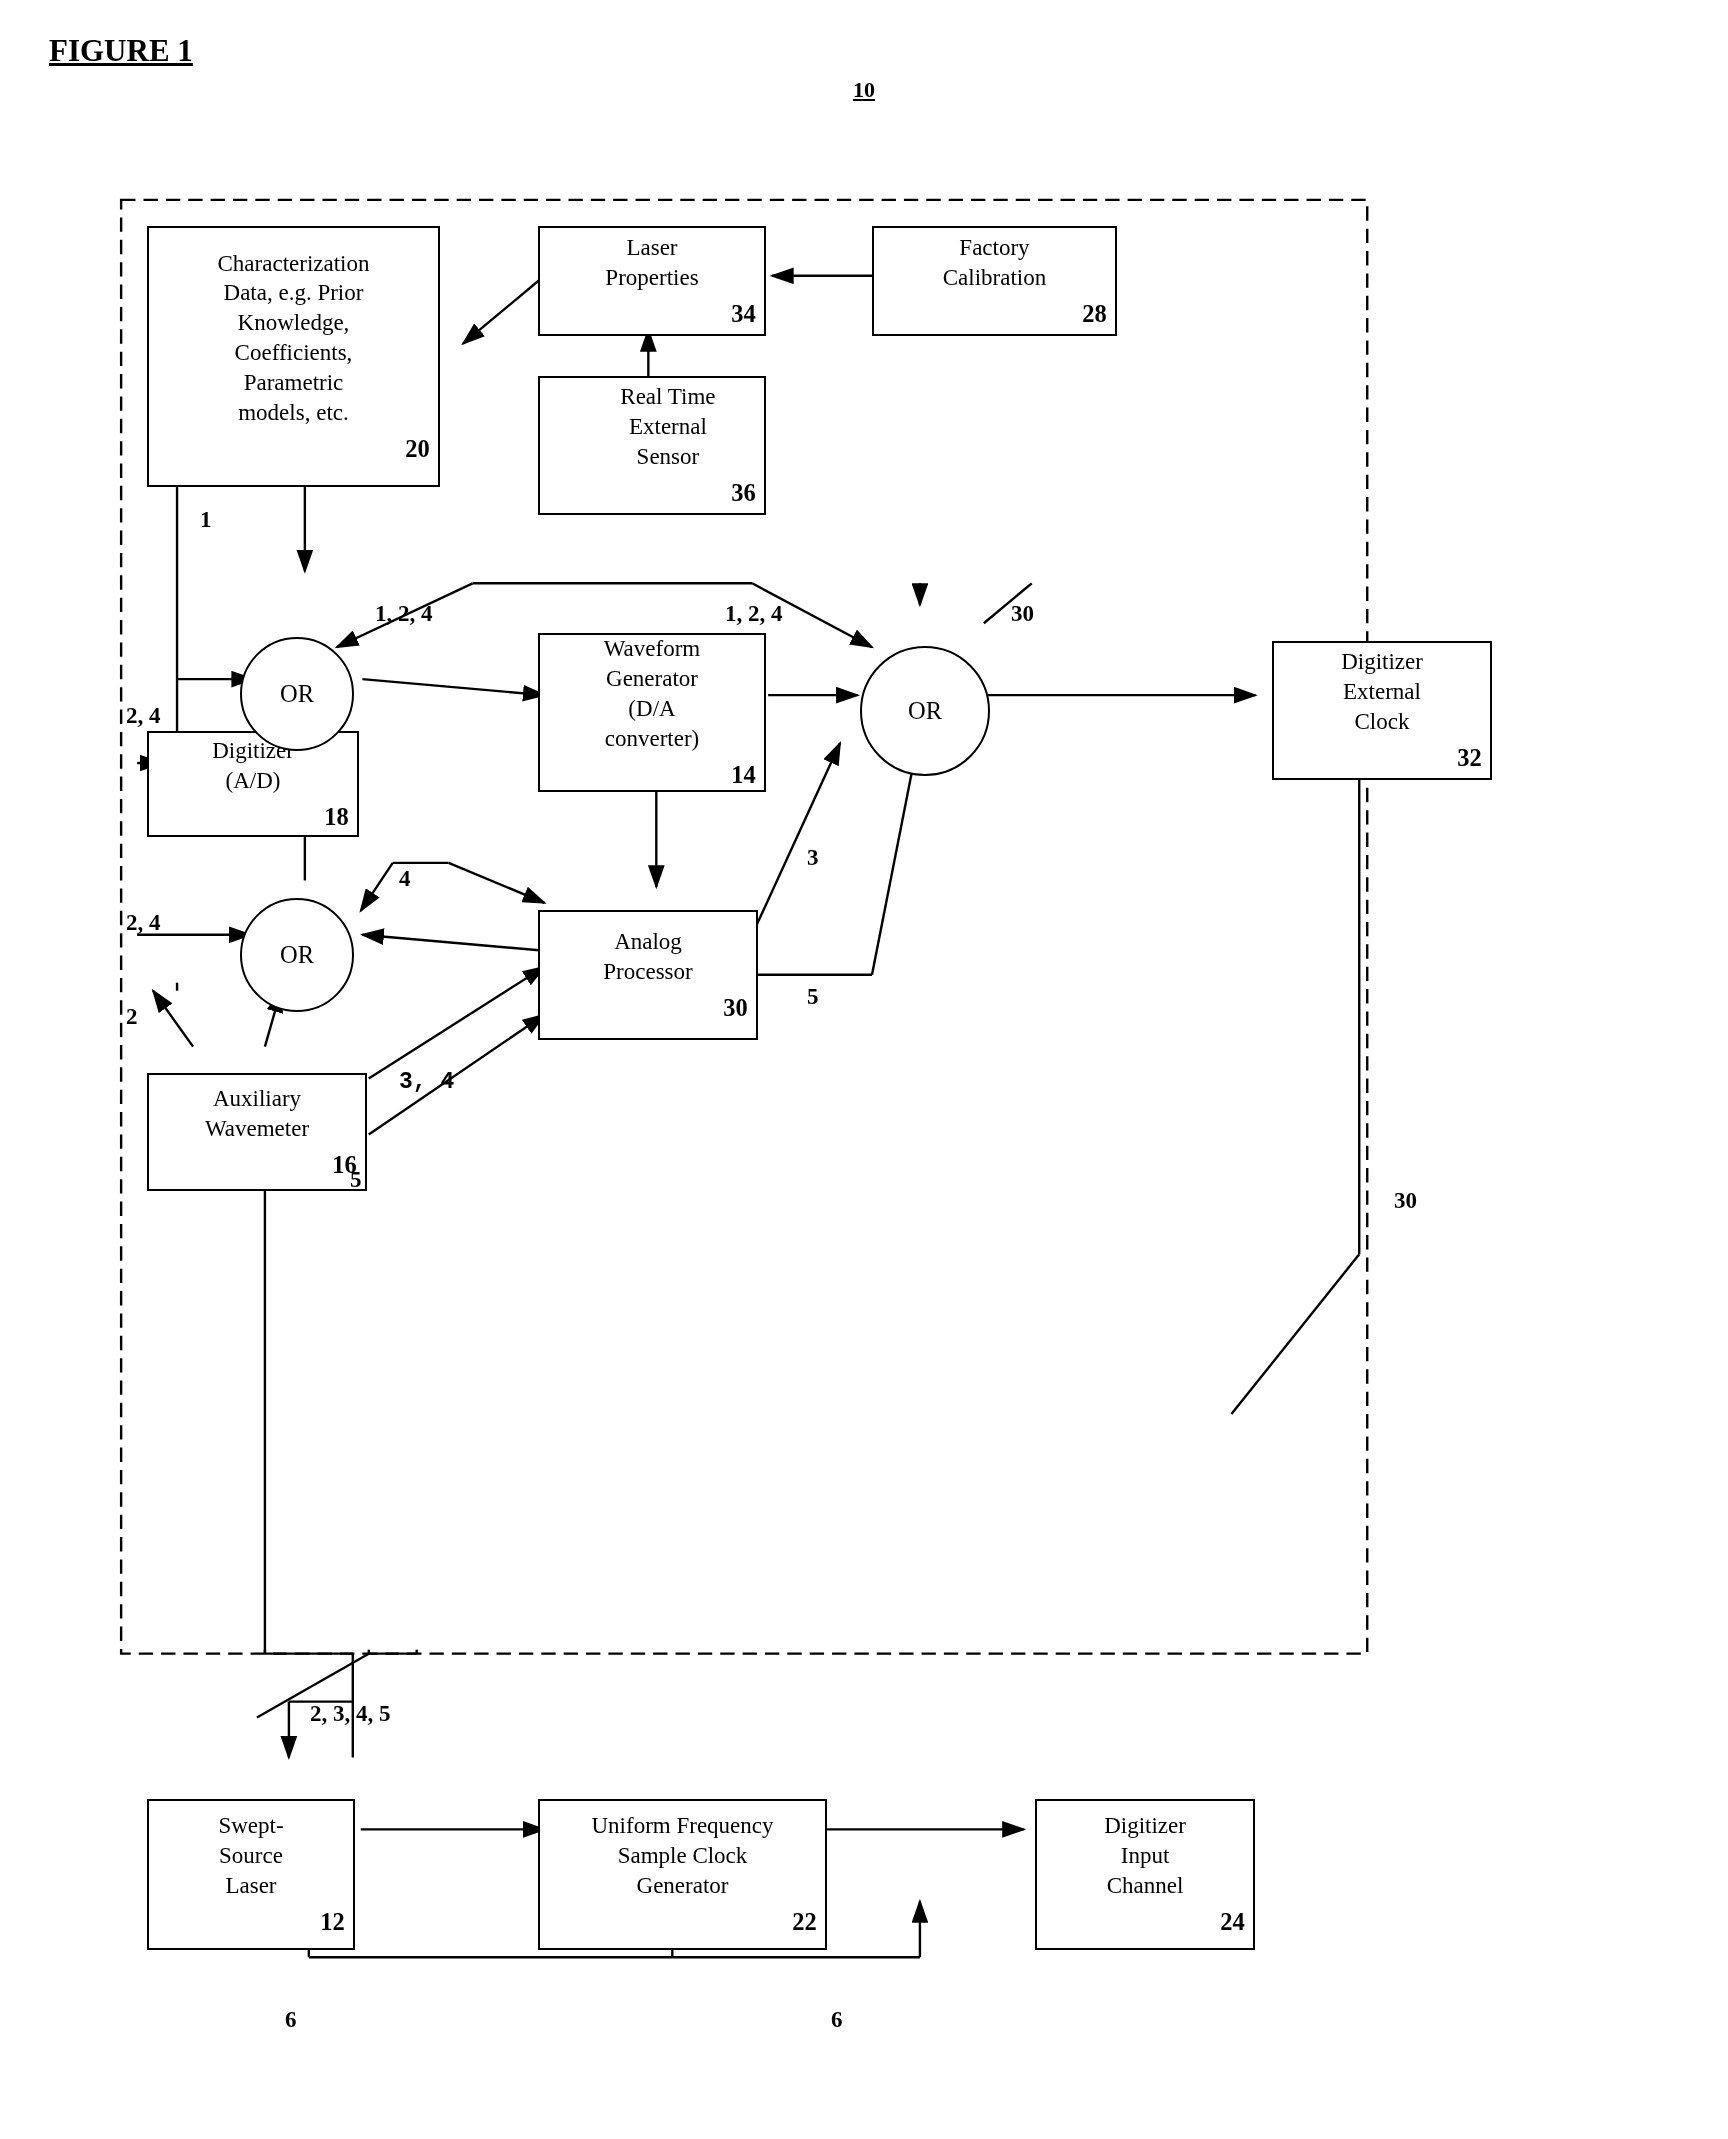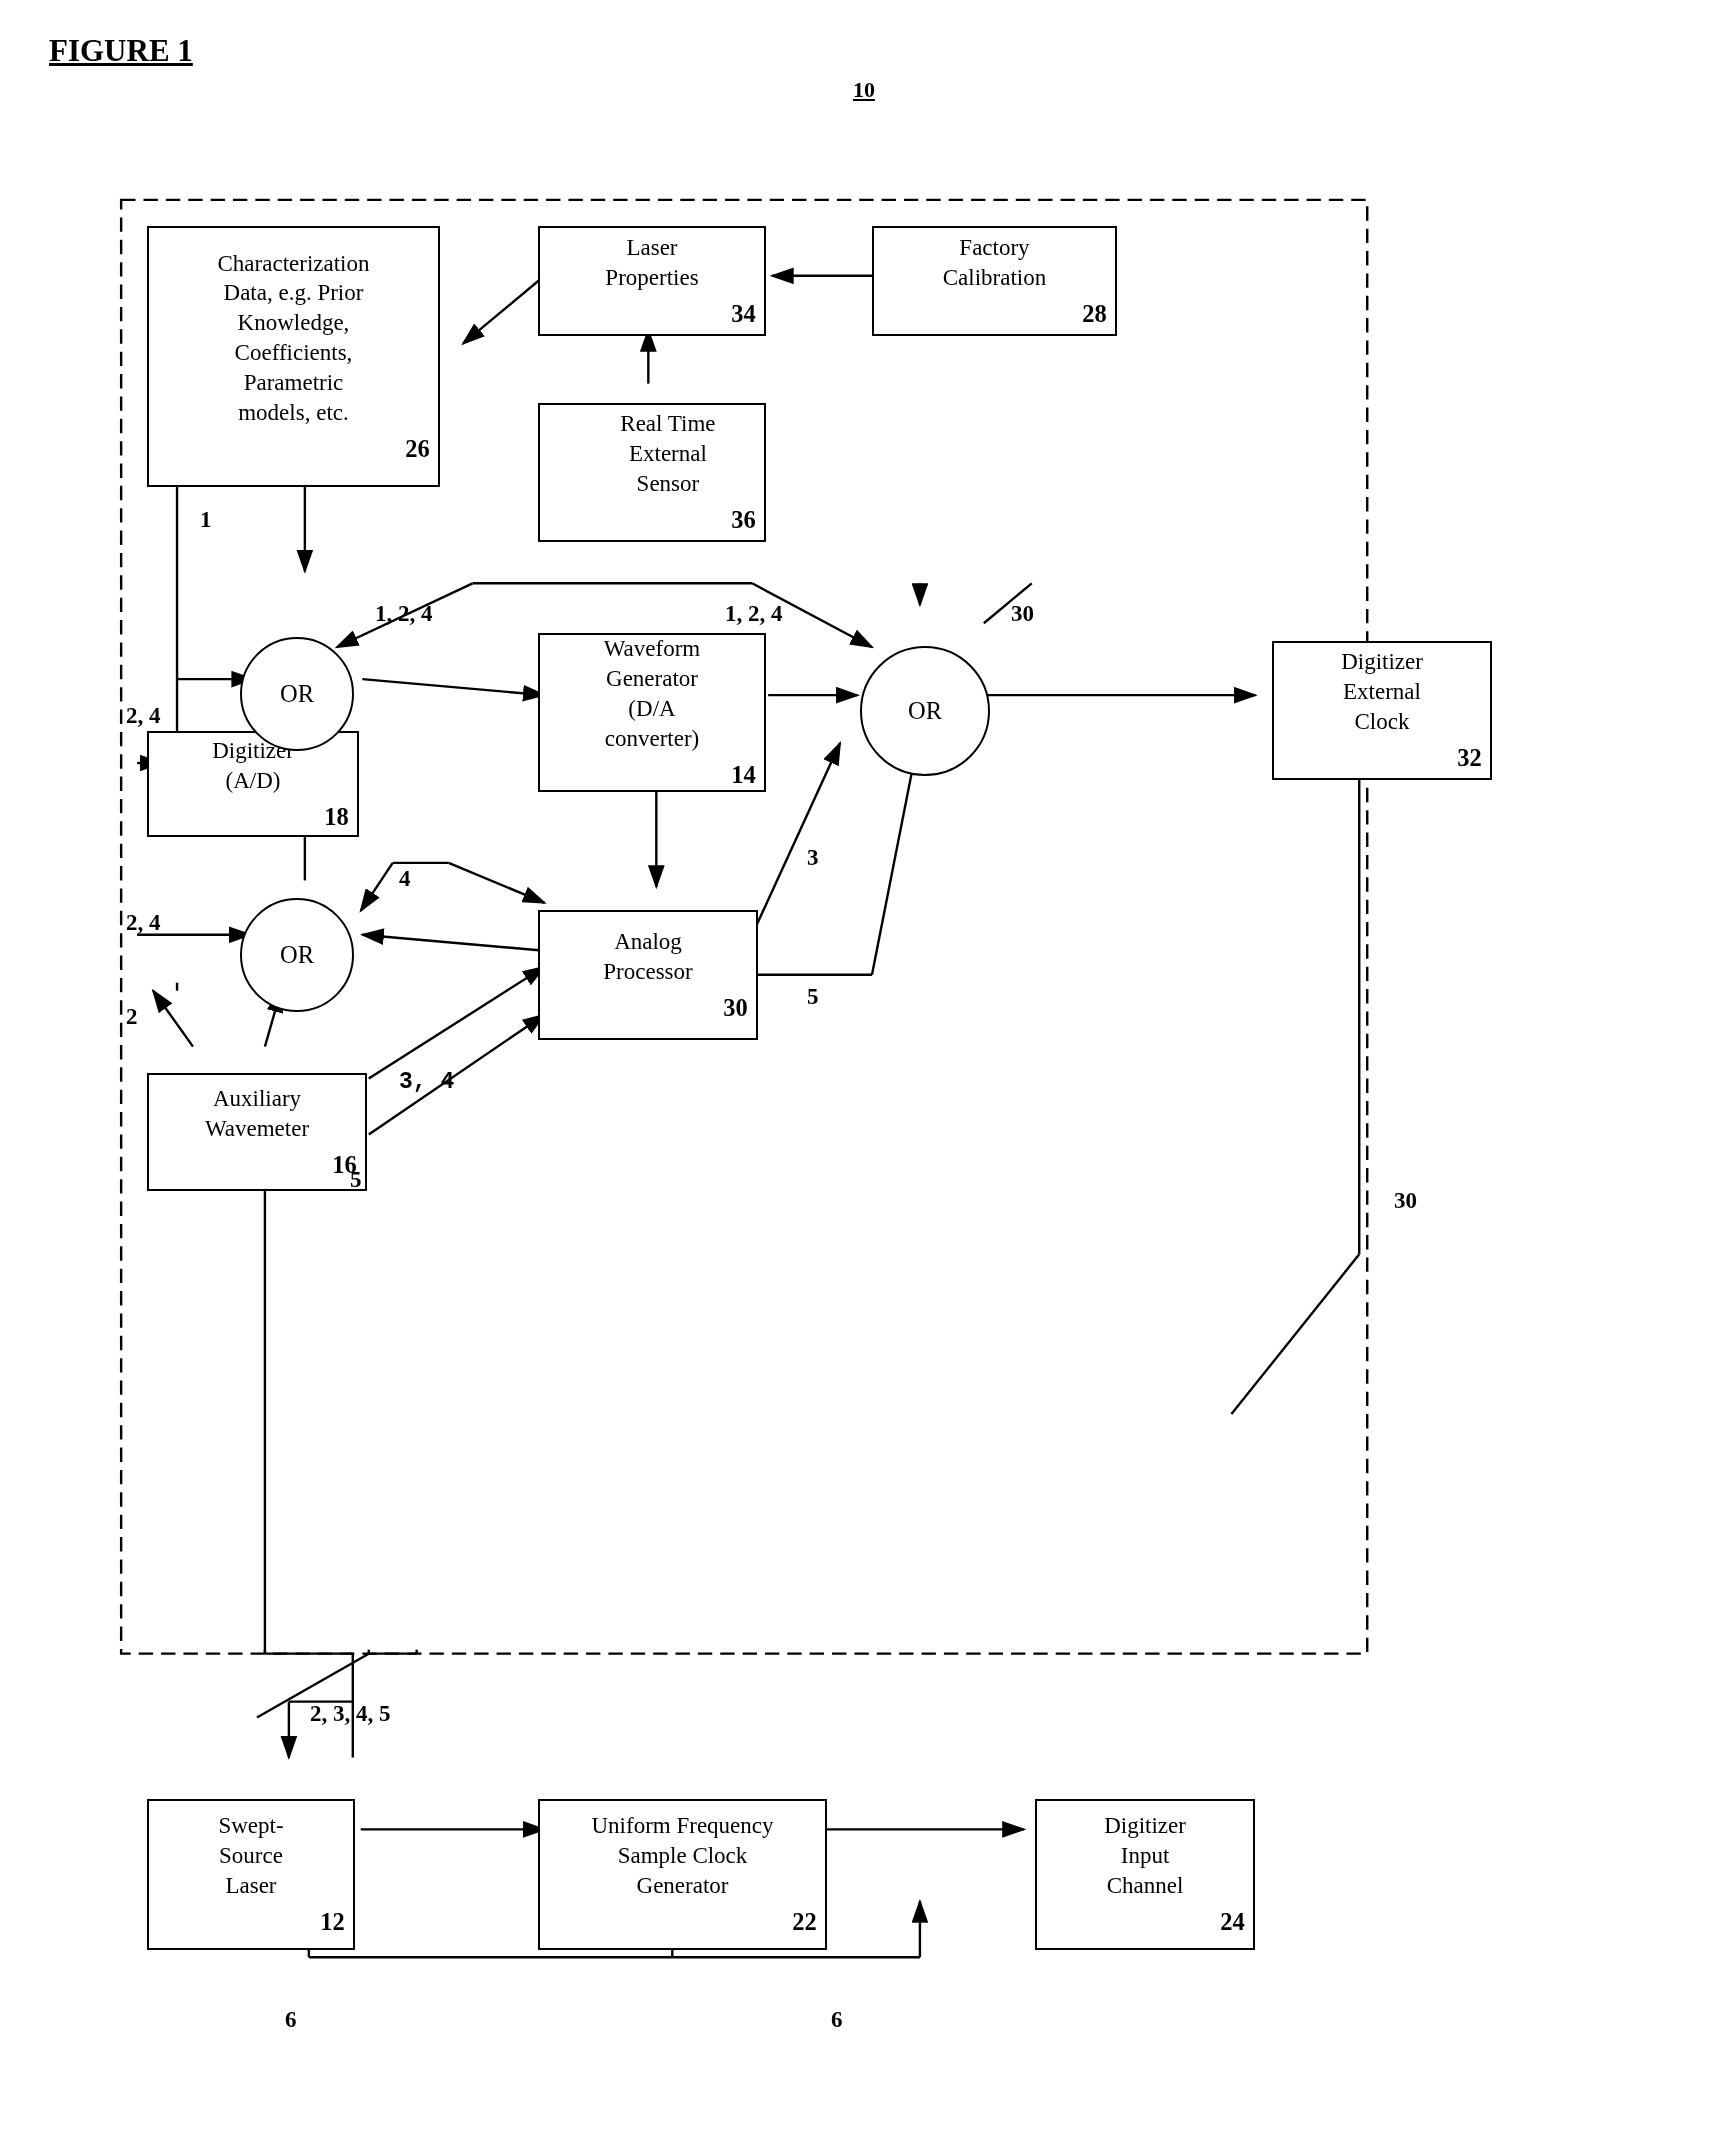--- a/index.html
+++ b/index.html
@@ -182,34 +182,34 @@
     <line x1="1060" y1="2280" x2="1060" y2="2210" stroke="#000" stroke-width="3" marker-end="url(#arrowhead)"></line>
     <line x1="1060" y1="2280" x2="750" y2="2280" stroke="#000" stroke-width="3"></line>
 
     <line x1="350" y1="1960" x2="270" y2="1960" stroke="#000" stroke-width="3"></line>
     <line x1="270" y1="1960" x2="270" y2="2030" stroke="#000" stroke-width="3" marker-end="url(#arrowhead)"></line>
 
   </svg>
 
   <div class="block" style="left:90px; top:90px; width:293px; height:261px; font-size:23px;">
     <div>Characterization<br>Data, e.g. Prior<br>Knowledge,<br>Coefficients,<br>Parametric<br>models, etc.</div>
-    <div class="block-num">26</div>
+    <div class="block-num">20</div>
   </div>
 
   <div class="block" style="left:481px; top:90px; width:228px; height:110px; font-size:23px;">
     <div>Laser<br>Properties</div>
     <div class="block-num">34</div>
   </div>
 
   <div class="block" style="left:815px; top:90px; width:245px; height:110px; font-size:23px;">
     <div>Factory<br>Calibration</div>
     <div class="block-num">28</div>
   </div>
 
-  <div class="block" style="left:481px; top:267px; width:228px; height:139px; font-size:23px;padding-left:40px;">
+  <div class="block" style="left:481px; top:240px; width:228px; height:139px; font-size:23px;padding-left:40px;">
     <div>Real Time<br>External<br>Sensor</div>
     <div class="block-num">36</div>
   </div>
 
   <div class="block" style="left:481px; top:497px; width:228px; height:159px; font-size:23px;">
     <div>Waveform<br>Generator<br>(D/A<br>converter)</div>
     <div class="block-num">14</div>
   </div>
 
   <div class="block" style="left:90px; top:595px; width:212px; height:106px; font-size:23px;">

